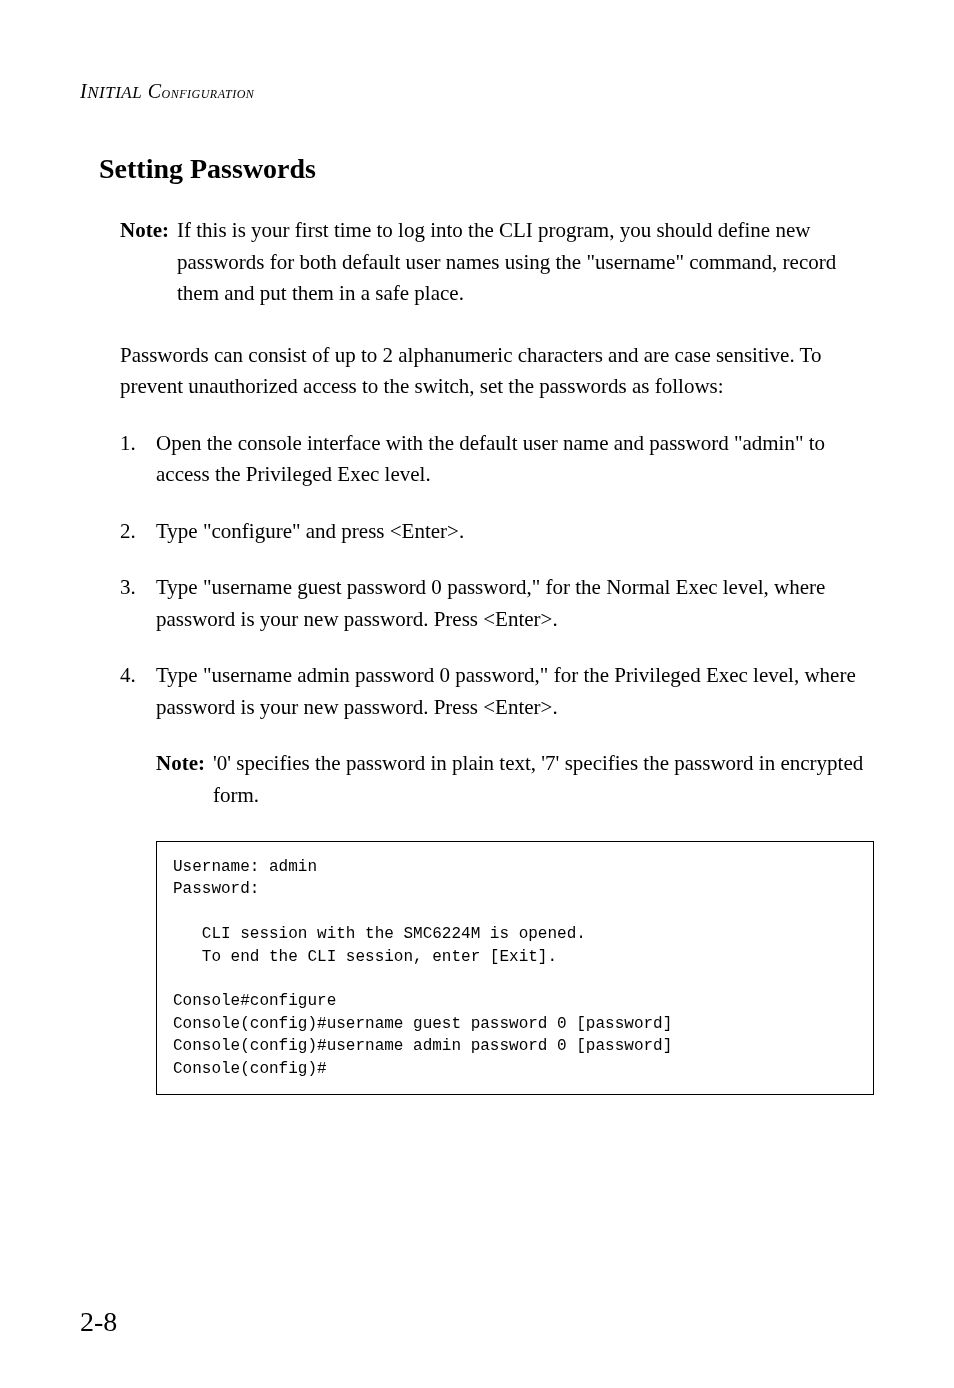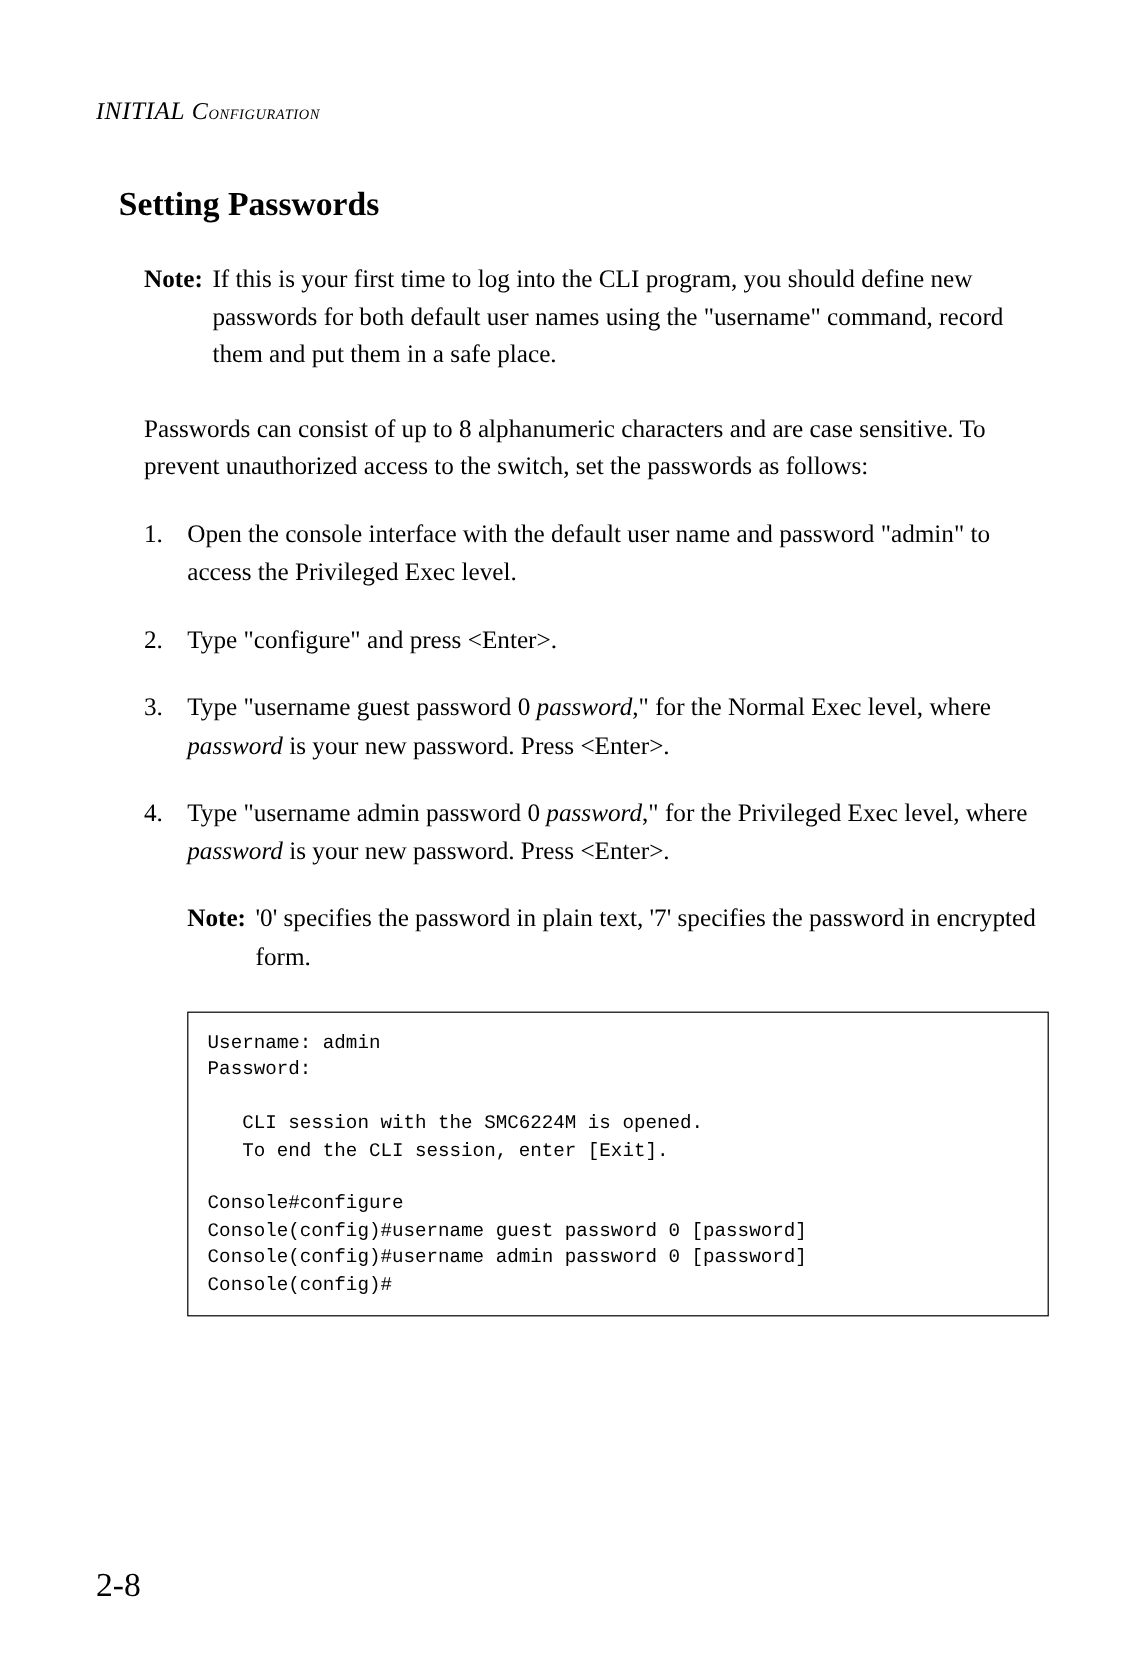--- a/index.html
+++ b/index.html
@@ -61,21 +61,20 @@
       display: flex;
       margin-bottom: 25px;
     }
     .list-item .num {
       flex: 0 0 36px;
     }
     .list-item .content {
       flex: 1;
     }
     .italic {
-      font-style: italic;
     }
     .note2 {
       margin-left: 76px;
       font-size: 21px;
       line-height: 1.5;
       margin-bottom: 30px;
     }
     .note2 .flex {
       display: flex;
     }
@@ -101,33 +100,33 @@
       bottom: 50px;
       left: 80px;
       font-size: 28px;
       font-family: Garamond, Georgia, serif;
     }
   </style>
 </head>
 <body>
 
 <div class="header-line">
-  <span>I</span><span style="font-size:21px">NITIAL</span><span> C</span><span style="font-size:12px">ONFIGURATION</span>
+  <span>I</span><span style="font-size:17px">NITIAL</span><span> C</span><span style="font-size:12px">ONFIGURATION</span>
 </div>
 
 <h2>Setting Passwords</h2>
 
 <div class="note-block">
   <div class="note-flex">
     <div class="left">Note:</div>
     <div class="right">If this is your first time to log into the CLI program, you should define new passwords for both default user names using the "username" command, record them and put them in a safe place.</div>
   </div>
 </div>
 
-<div class="body-text">Passwords can consist of up to 8 alphanumeric characters and are case sensitive. To prevent unauthorized access to the switch, set the passwords as follows:</div>
+<div class="body-text">Passwords can consist of up to 2 alphanumeric characters and are case sensitive. To prevent unauthorized access to the switch, set the passwords as follows:</div>
 
 <div class="list">
   <div class="list-item">
     <div class="num">1.</div>
     <div class="content">Open the console interface with the default user name and password "admin" to access the Privileged Exec level.</div>
   </div>
   <div class="list-item">
     <div class="num">2.</div>
     <div class="content">Type "configure" and press &lt;Enter&gt;.</div>
   </div>

